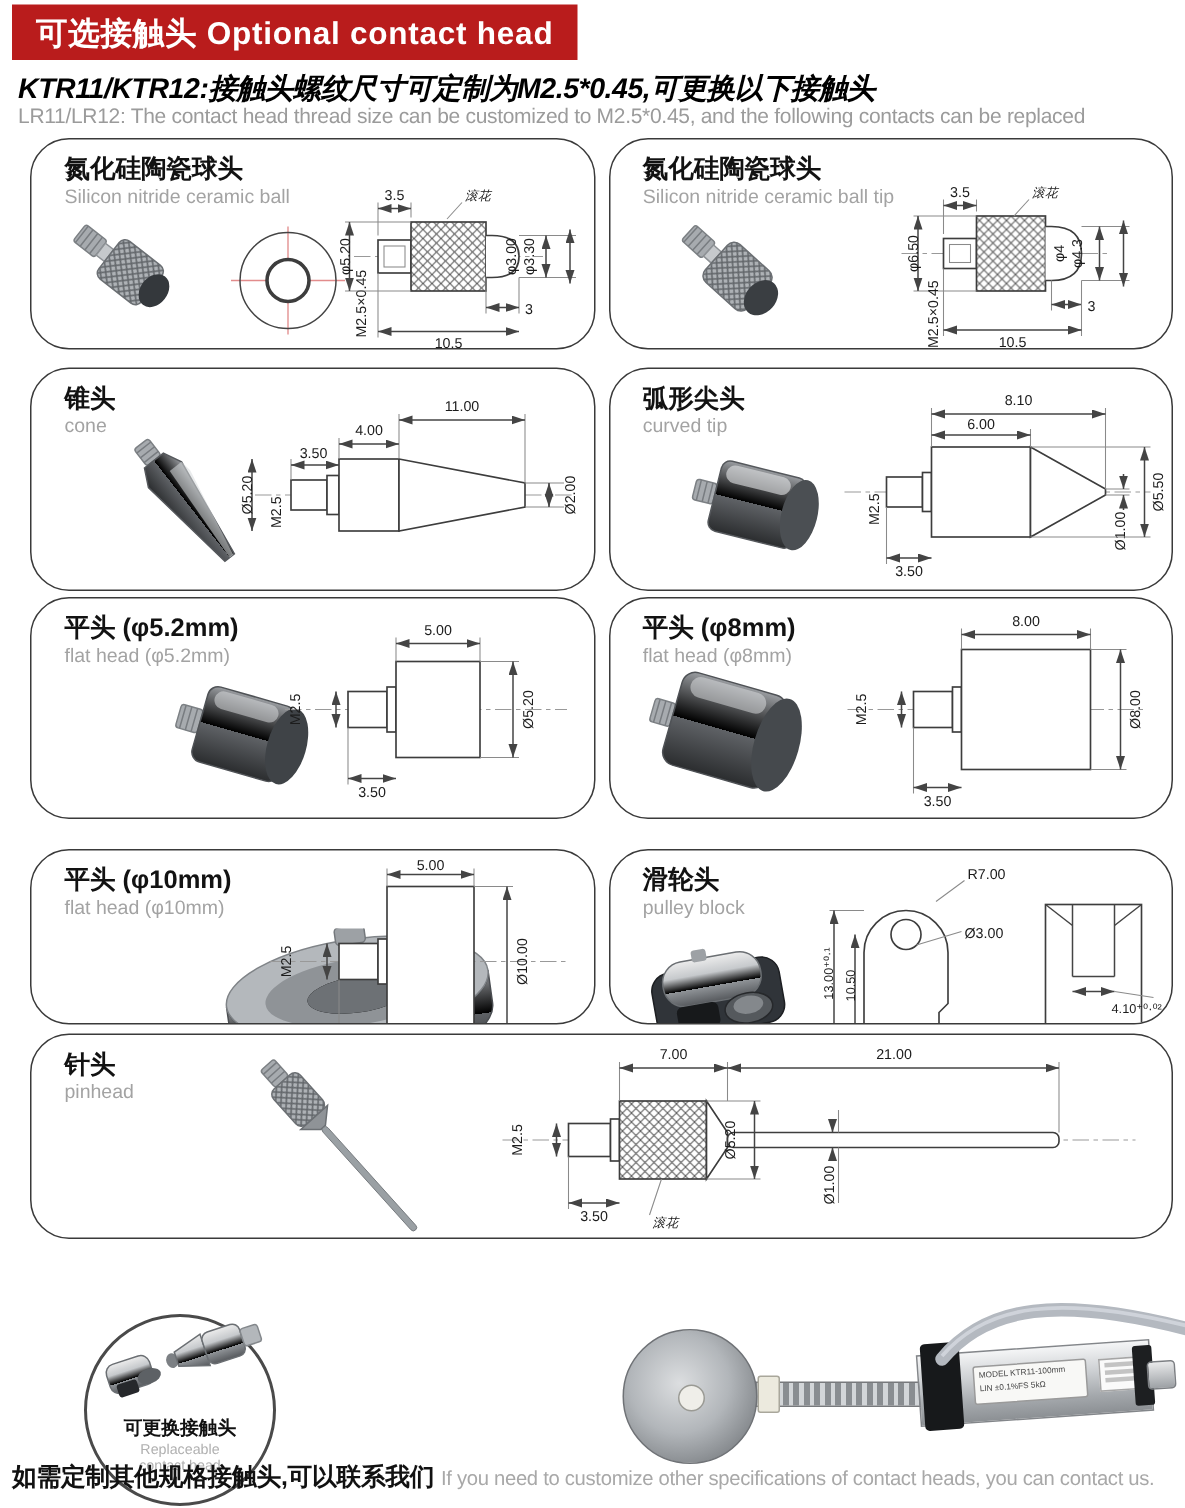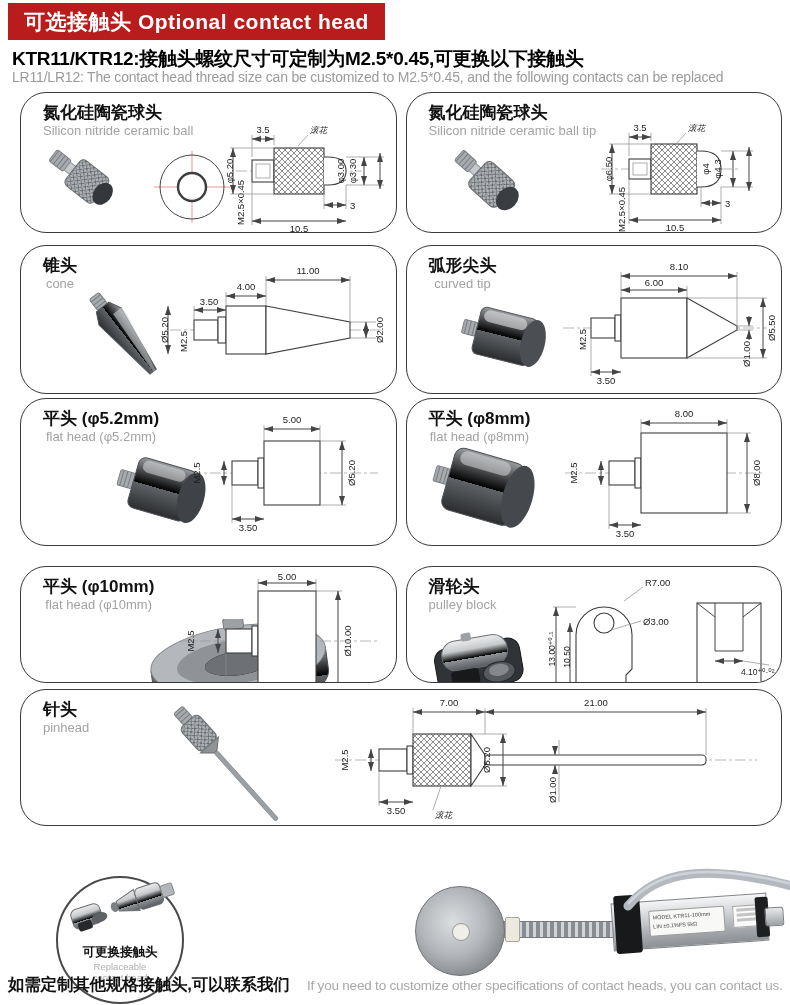--- a/index.html
+++ b/index.html
@@ -1,29 +1,29 @@
 <!DOCTYPE html>
 <html><head>
 <meta charset="utf-8">
 <style>
   html,body{margin:0;padding:0;background:#fff;}
   body{width:790px;height:1005px;position:relative;font-family:"Liberation Sans","DejaVu Sans",sans-serif;overflow:hidden;}
   .banner{position:absolute;left:8px;top:3px;width:377px;height:37px;background:#b91c1c;color:#fff;
           display:flex;align-items:center;justify-content:center;font-size:21px;font-weight:bold;letter-spacing:.5px;}
-  .page-title{position:absolute;left:12px;top:46px;font-size:19px;font-weight:bold;color:#000;letter-spacing:-.3px;white-space:nowrap;}
+  .page-title{position:absolute;left:12px;top:46px;font-size:19px;font-weight:bold;color:#000;letter-spacing:-.3px;white-space:nowrap;font-style:italic;}
   .page-subtitle{position:absolute;left:12px;top:69px;font-size:14px;color:#9b9b9b;letter-spacing:-.2px;white-space:nowrap;}
   .rows{position:absolute;left:8px;top:92px;width:774px;}
   .row{display:flex;gap:9px;padding-left:12px;}
   .m1{margin-bottom:12px}.m2{margin-bottom:4px}.m3{margin-bottom:20px}.m4{margin-bottom:6px}
   .card{box-sizing:border-box;border:1.6px solid #3a3a3a;border-radius:26px;background:#fff;position:relative;width:382px;overflow:hidden;}
   .h1{height:141px}.h2{height:149px}.h3{height:148px}.h4{height:117px}
   .card.full{width:774px;height:137px;}
   .card-title{position:absolute;left:22px;top:9px;z-index:3;}
   .zh{font-size:17px;font-weight:bold;color:#121212;line-height:1.25;}
-  .en{font-size:13px;color:#a3a3a3;line-height:1.2;text-align:center;}
+  .en{font-size:13px;color:#a3a3a3;line-height:1.2;}
   .photo{position:absolute;z-index:1;}
   .draw{position:absolute;z-index:2;}
   
   .dl{stroke:#444;stroke-width:1;fill:none;}
   .shape{stroke:#3d3d3d;stroke-width:1.1;fill:#fff;}
   .thin{stroke:#8a8a8a;stroke-width:.7;fill:none;}
   .cl{stroke:#999;stroke-width:.7;fill:none;stroke-dasharray:11 3 3 3;}
   .dt{font-size:9.5px;fill:#1c1c1c;}
   .dts{font-size:8.5px;fill:#1c1c1c;}
   .red{stroke:#e28c8c;stroke-width:.9;}
@@ -43,21 +43,21 @@
   .slabel{position:absolute;left:36px;top:9px;width:76px;height:26px;background:#f8f8f6;border:1px solid #9a9a9a;border-radius:2px;
           font-size:5.5px;color:#444;line-height:1.6;padding:2px 3px;box-sizing:border-box;overflow:hidden;white-space:nowrap;}
   .clabel{position:absolute;left:120px;top:10px;width:26px;height:20px;background:#fafafa;border:1px solid #a5a5a5;}
   .clabel span{display:block;height:3px;margin:2px 3px;background:#c3c3c3;}
   .rcap{position:absolute;right:-2px;top:3px;width:13px;height:40px;background:#1d1f21;border-radius:2px;}
   .plug{position:absolute;right:-17px;top:14px;width:17px;height:17px;border-radius:3px;
         background:linear-gradient(#e8e9ea,#9da1a5);border:1px solid #7c7f83;}
   .cable-svg{position:absolute;left:0;top:848px;width:790px;height:120px;z-index:5;pointer-events:none;}
   .footer{position:absolute;left:8px;top:974px;white-space:nowrap;z-index:6;}
   .footer .fzh{font-size:16.5px;font-weight:bold;color:#111;letter-spacing:-.2px;}
-  .footer .fen{font-size:13.5px;color:#a8a8a8;letter-spacing:-.2px;margin-left:13px;}
+  .footer .fen{font-size:13.5px;color:#a8a8a8;letter-spacing:-.2px;}
 </style>
 </head>
 <body>
 
 <svg width="0" height="0" style="position:absolute" aria-hidden="true">
   <defs>
     <marker id="ar" markerWidth="10" markerHeight="8" refX="9" refY="3" orient="auto-start-reverse" markerUnits="userSpaceOnUse">
       <path d="M0,0 L9,3 L0,6 Z" fill="#444"></path>
     </marker>
     <pattern id="hatch" width="6" height="6" patternUnits="userSpaceOnUse">

